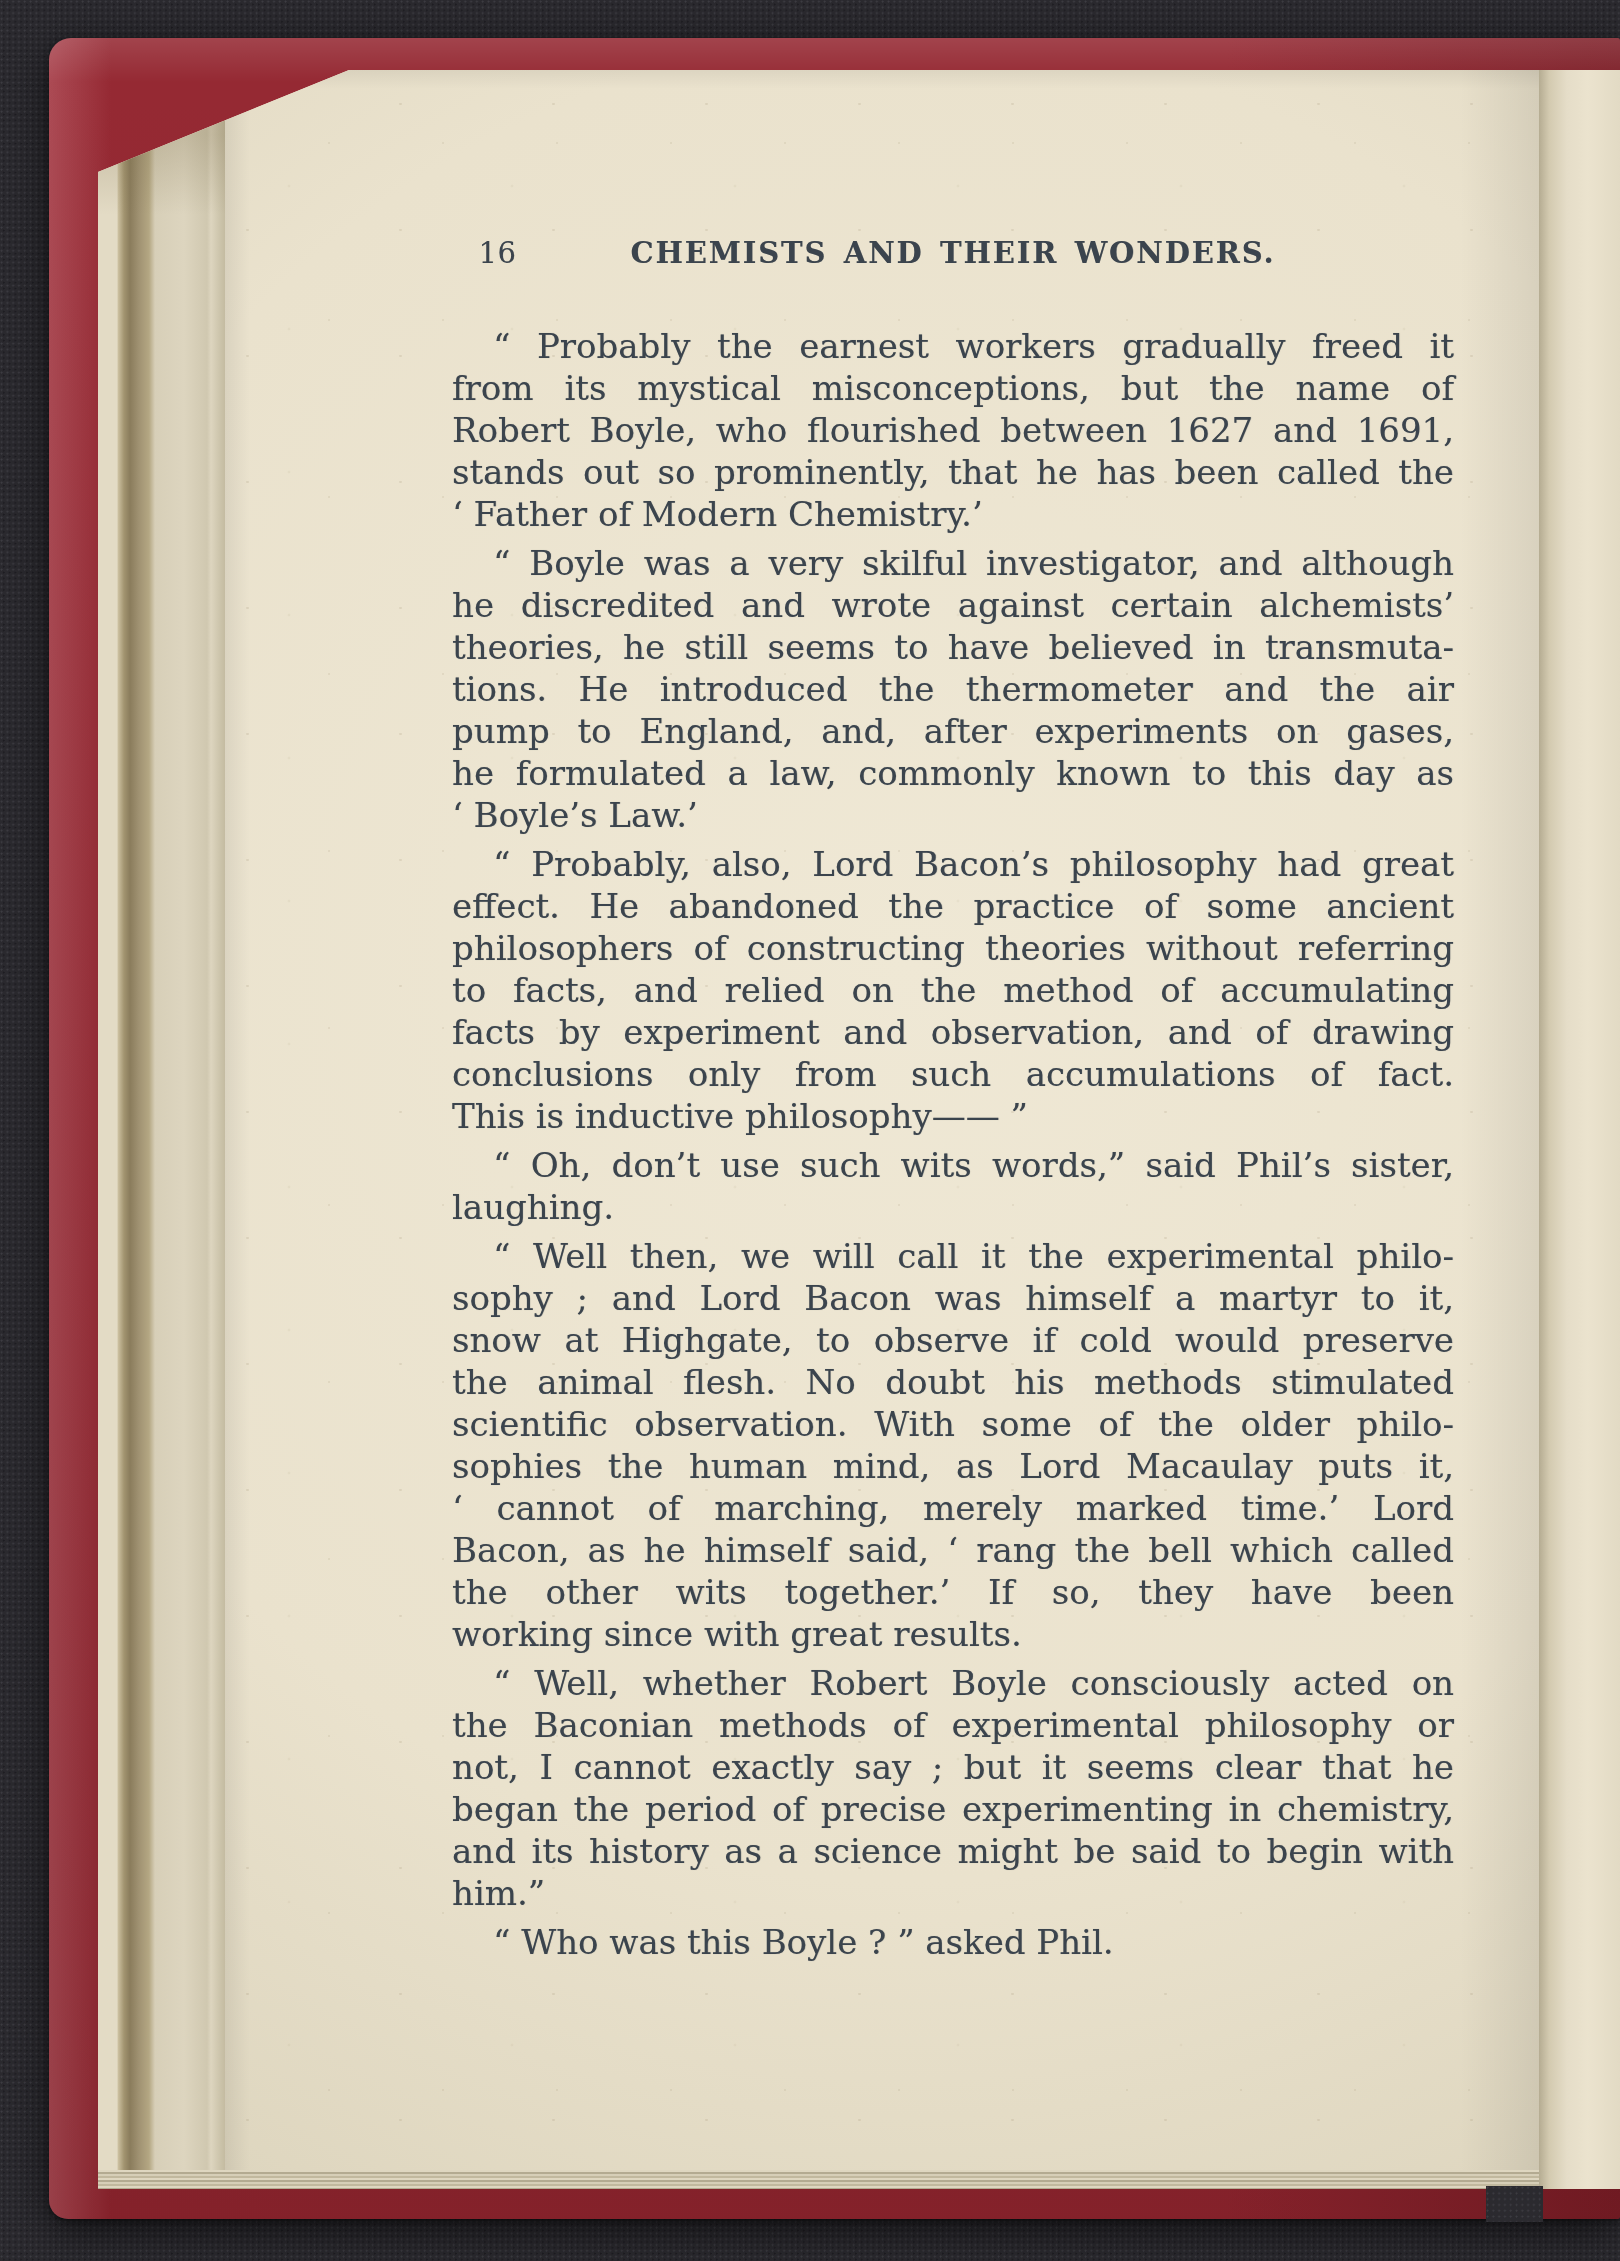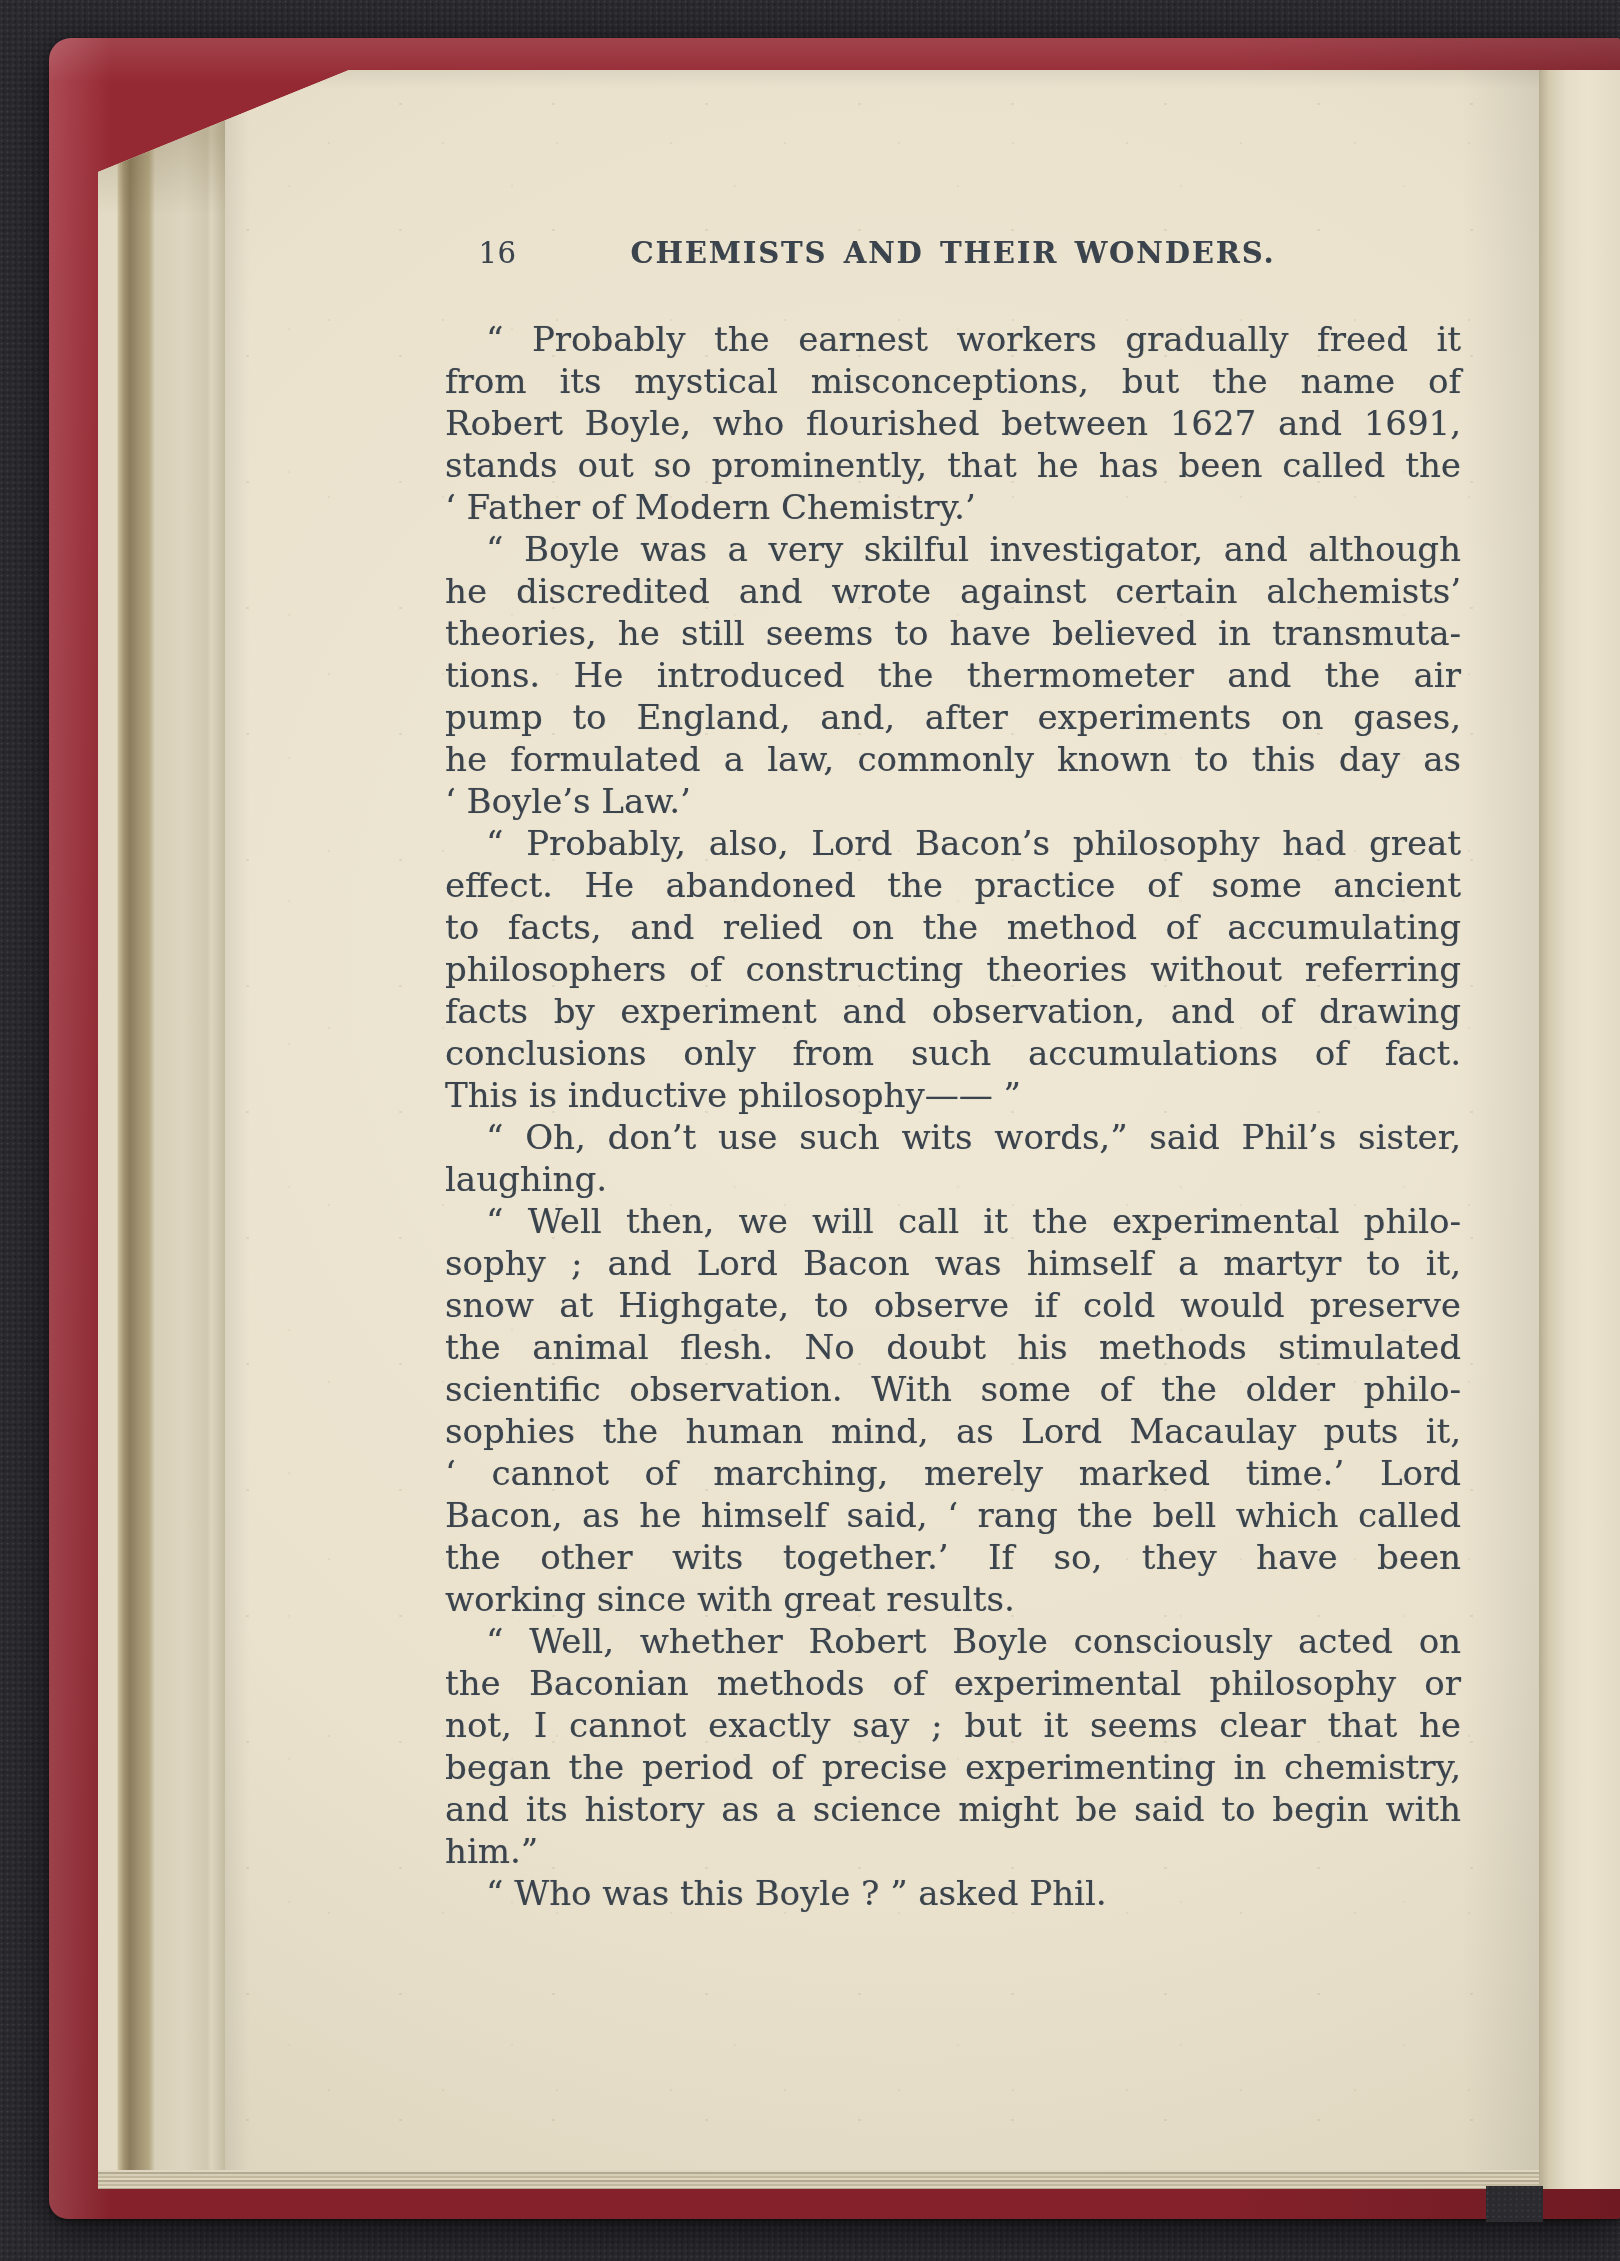--- a/index.html
+++ b/index.html
@@ -100,21 +100,21 @@
   .page-number{position:absolute;left:17.4px;top:0;letter-spacing:0.7px;margin-left:16px;}
   .running-header{
     position:absolute;left:0;right:0;text-align:center;
     letter-spacing:1.9px;word-spacing:4.4px;font-weight:bold;
   }
   .text-body{
     position:absolute;left:445px;top:318px;width:1016px;
     font-size:34px;
     text-shadow:0.3px 0.3px 0.7px rgba(45,55,65,0.38);
   }
-  .paragraph{margin:0;}
+  .paragraph{margin:7px;}
   .line{
     height:42px;line-height:42px;white-space:nowrap;
     text-align:justify;text-align-last:justify;
   }
   .line.indent{padding-left:41px;}
   .line.last{text-align-last:left;}
 </style>
 </head>
 <body>
 
@@ -146,22 +146,22 @@
         <div class="line">he discredited and wrote against certain alchemists’</div>
         <div class="line">theories, he still seems to have believed in transmuta-</div>
         <div class="line">tions. He introduced the thermometer and the air</div>
         <div class="line">pump to England, and, after experiments on gases,</div>
         <div class="line">he formulated a law, commonly known to this day as</div>
         <div class="line last">‘ Boyle’s Law.’</div>
       </div>
       <div class="paragraph">
         <div class="line indent">“ Probably, also, Lord Bacon’s philosophy had great</div>
         <div class="line">effect. He abandoned the practice of some ancient</div>
+        <div class="line">philosophers of constructing theories without referring</div>
         <div class="line">to facts, and relied on the method of accumulating</div>
-        <div class="line">philosophers of constructing theories without referring</div>
         <div class="line">facts by experiment and observation, and of drawing</div>
         <div class="line">conclusions only from such accumulations of fact.</div>
         <div class="line last">This is inductive philosophy—— ”</div>
       </div>
       <div class="paragraph">
         <div class="line indent">“ Oh, don’t use such wits words,” said Phil’s sister,</div>
         <div class="line last">laughing.</div>
       </div>
       <div class="paragraph">
         <div class="line indent">“ Well then, we will call it the experimental philo-</div>

